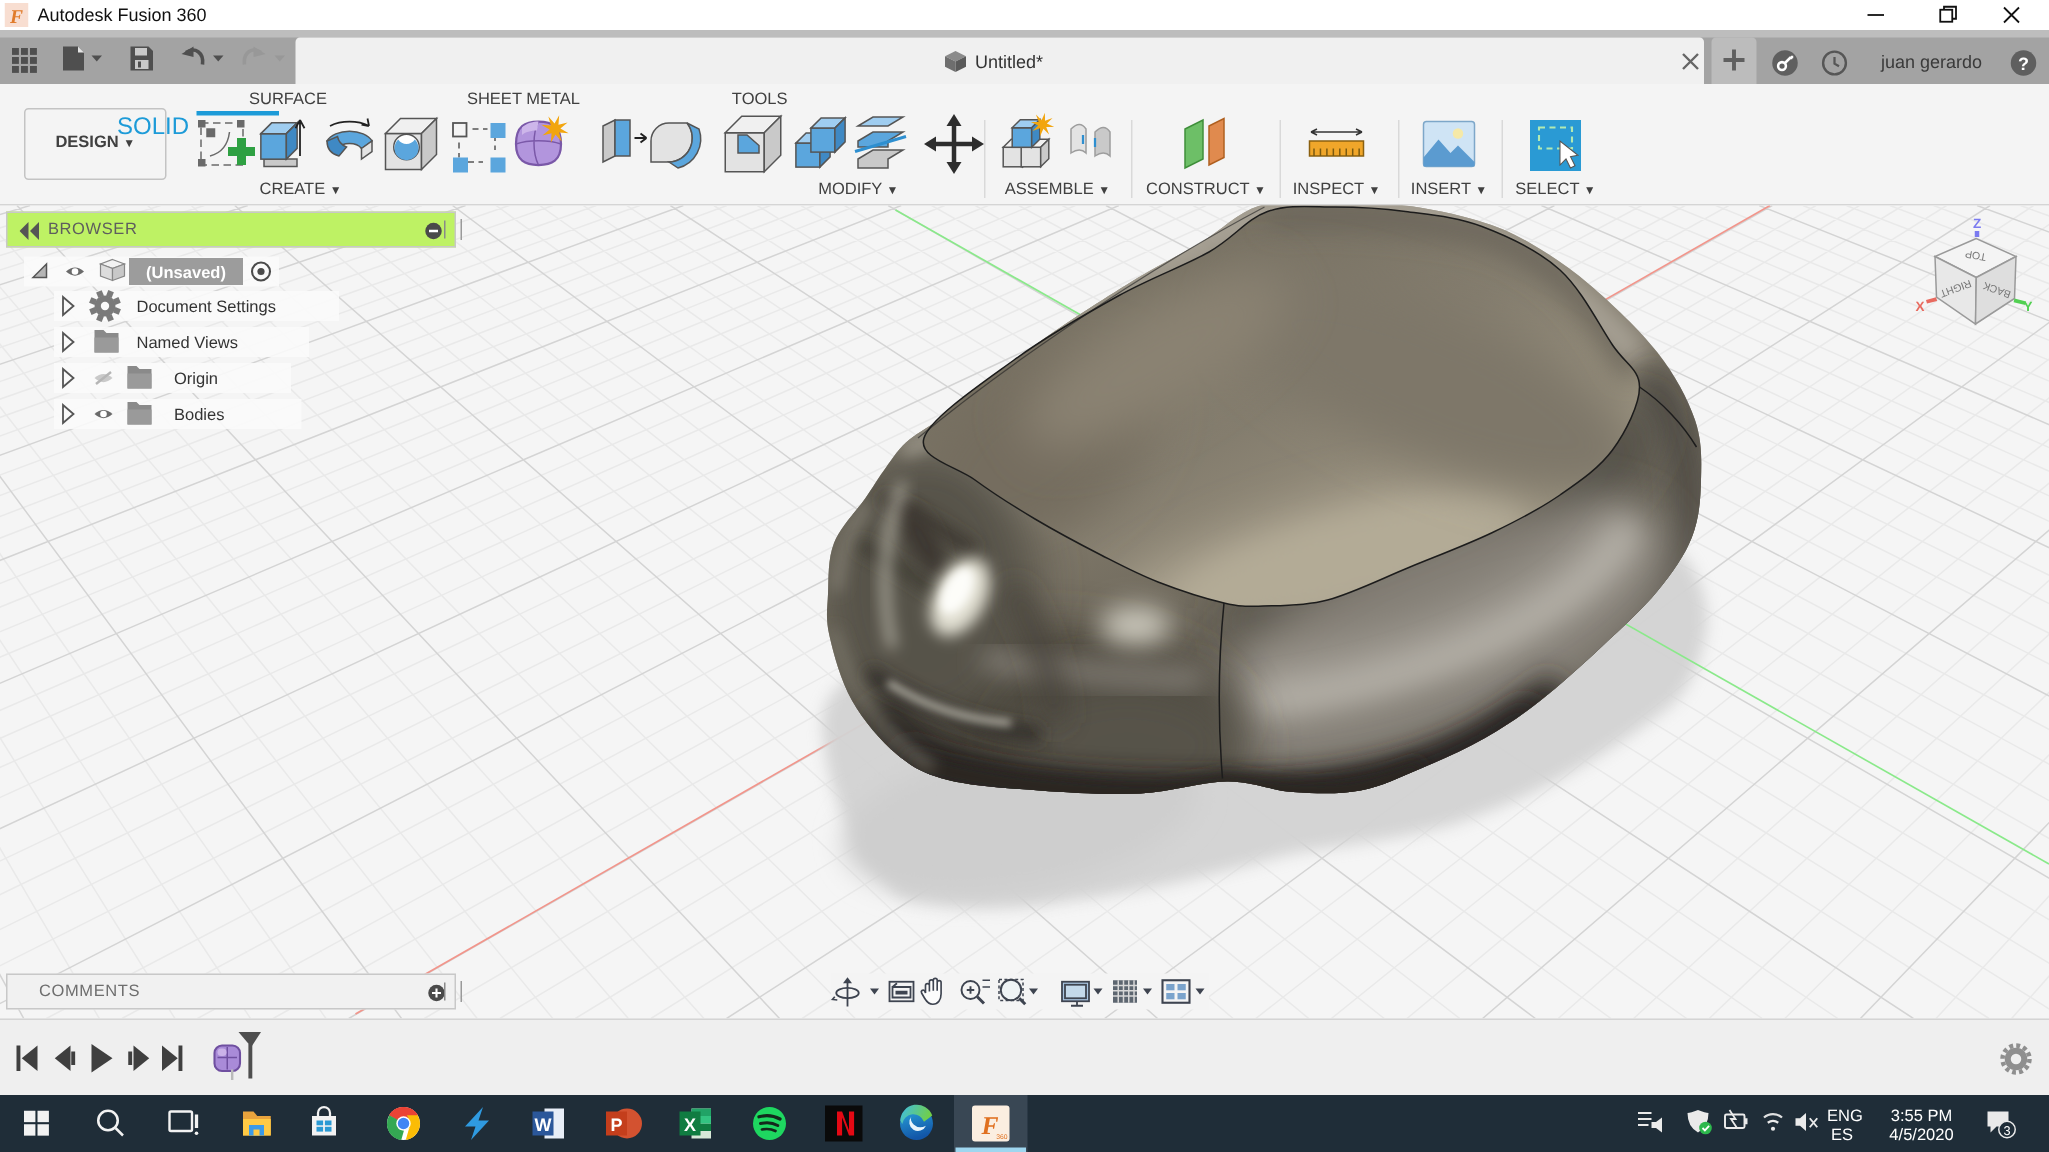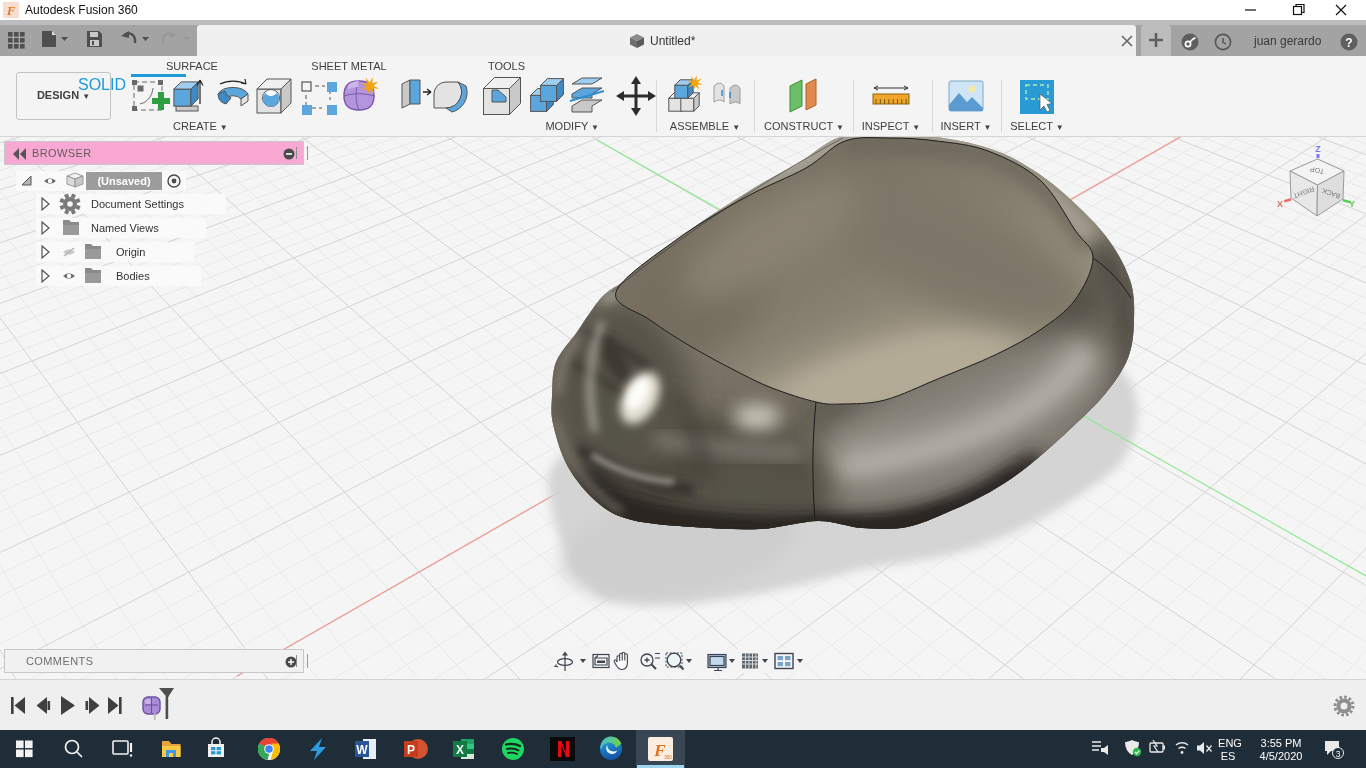--- a/index.html
+++ b/index.html
@@ -283,21 +283,21 @@
 <text x="1304" y="196" font-size="7" fill="#777" text-anchor="middle" transform="rotate(160 1304 193)">RIGHT</text>
 <text x="1331" y="197" font-size="7" fill="#777" text-anchor="middle" transform="rotate(200 1331 194)">BACK</text>
 <text x="1318" y="152" font-size="9" font-weight="bold" fill="#7b7bf0" text-anchor="middle">Z</text>
 <rect x="1316.5" y="154" width="3" height="4" fill="#7b7bf0"></rect>
 <text x="1280" y="207" font-size="9" font-weight="bold" fill="#e86a5f" text-anchor="middle">X</text>
 <rect x="1284" y="200" width="7" height="2.5" fill="#e86a5f" transform="rotate(-15 1284 200)"></rect>
 <text x="1352" y="207" font-size="9" font-weight="bold" fill="#52d052" text-anchor="middle">Y</text>
 <rect x="1343" y="199" width="8" height="2.5" fill="#52d052" transform="rotate(14 1343 199)"></rect>
 </g>
 </svg>
-<div class="abs" style="left:4px;top:141px;width:300px;height:24px;background:#f9a8d4;border:1px solid #c8c8c8">
+<div class="abs" style="left:4px;top:141px;width:300px;height:24px;background:#bef264;border:1px solid #c8c8c8">
 <svg class="abs" style="left:8px;top:6px" width="16" height="12">
       <polygon points="6,0 6,12 0,6" fill="#555"></polygon>
       <polygon points="13,0 13,12 7,6" fill="#555"></polygon>
     </svg>
 <div class="abs" style="left:27px;top:5px;font-size:11px;color:#5e5e5e;letter-spacing:0.4px">BROWSER</div>
 <svg class="abs" style="left:278px;top:6px" width="12" height="12">
       <circle cx="6" cy="6" r="5.5" fill="#4a4a4a"></circle>
       <path d="M3 6 h6" stroke="#fff" stroke-width="1.6"></path>
     </svg>
 </div>

